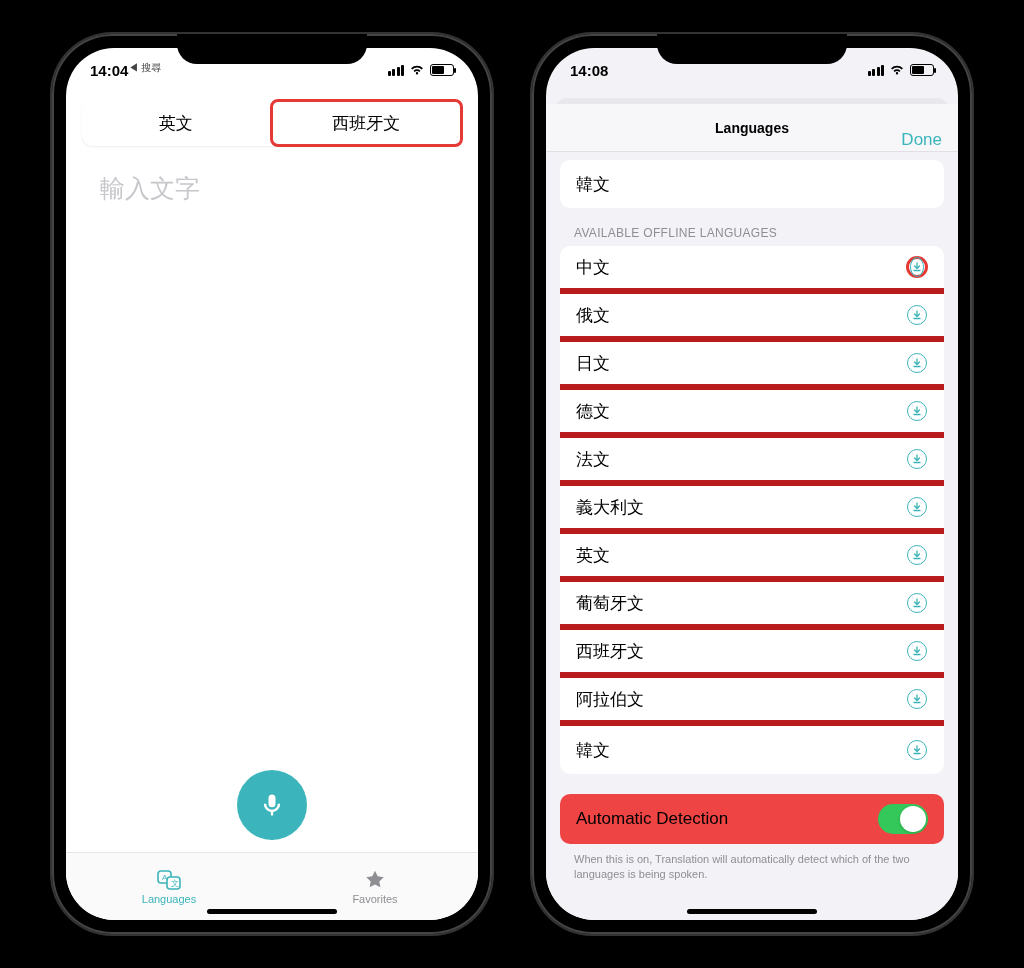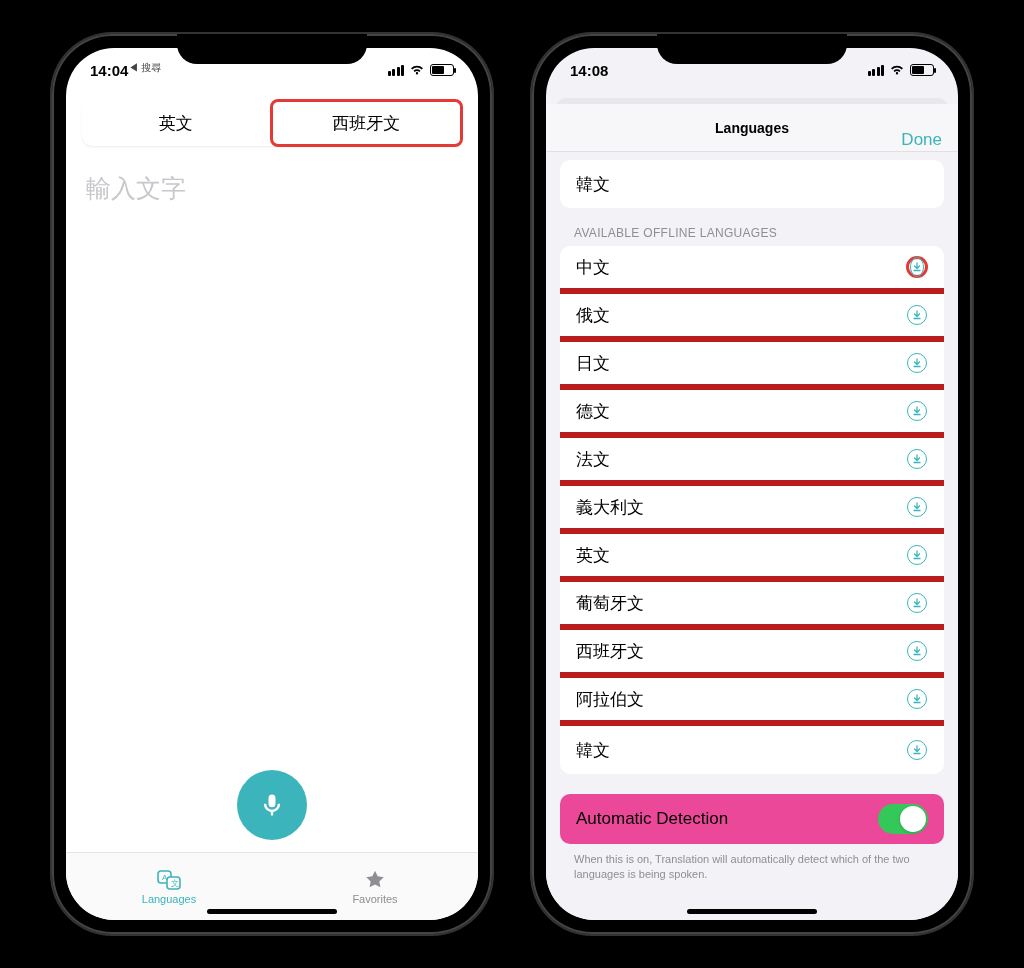--- a/index.html
+++ b/index.html
@@ -86,20 +86,21 @@
     border: 3px solid #e53935;
     border-radius: 8px;
     margin: -1px;
   }
   .lang-divider { width:1px; background:#e5e5ea; margin:8px 0; }
   .input-area {
     flex:1;
     padding: 26px 20px;
     font-size: 25px;
     color: #c7c7cc;
+    margin-left: 14px;
   }
   .mic-wrap { display:flex; justify-content:center; padding: 20px 0 12px; }
   .mic-btn {
     width:70px; height:70px; border-radius:50%;
     background:#3bb4bb;
     display:flex; align-items:center; justify-content:center;
   }
   .tabbar {
     height: 68px;
     display:flex;
@@ -155,21 +156,21 @@
   }
   .dl-circle {
     width:20px; height:20px; border:1.5px solid #3bb4bb; border-radius:50%;
     display:flex; align-items:center; justify-content:center;
   }
   .dl-circle svg { width:10px; height:10px; }
   .dl-highlight {
     border:3px solid #e53935; border-radius:50%; padding:1px;
   }
   .toggle-row {
-    margin:20px 14px 0; background:#ec4899; border-radius:10px;
+    margin:20px 14px 0; background:#ef4444; border-radius:10px;
     height:50px; padding:0 16px;
     display:flex; align-items:center; justify-content:space-between;
     font-size:17px;
   }
   .switch {
     width:50px; height:30px; background:#34c759; border-radius:15px; position:relative;
   }
   .switch::after{
     content:""; position:absolute; right:2px; top:2px; width:26px; height:26px;
     background:#fff; border-radius:50%; box-shadow:0 1px 3px rgba(0,0,0,0.2);

